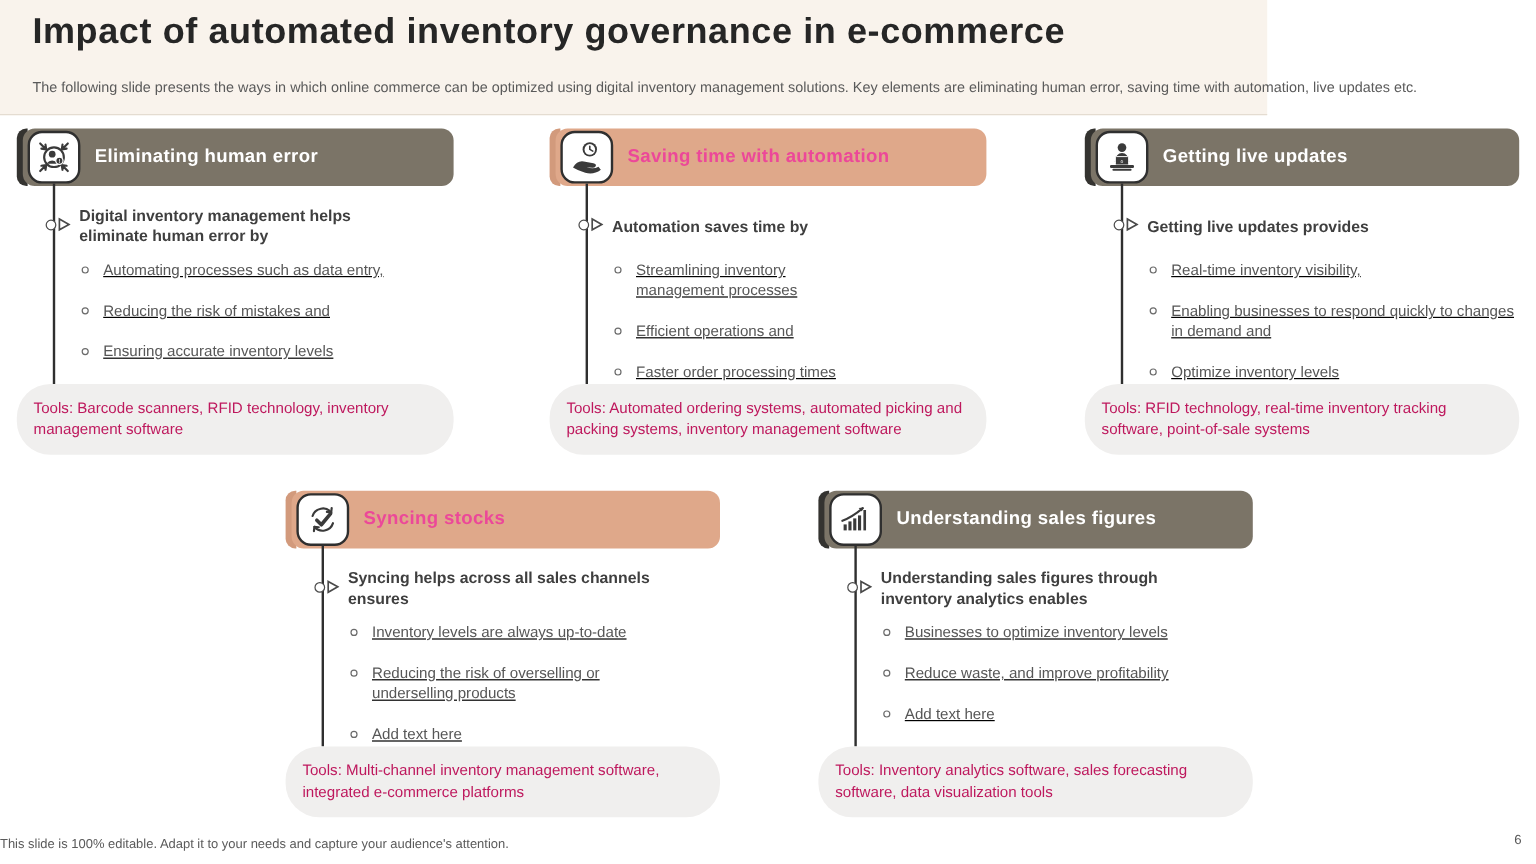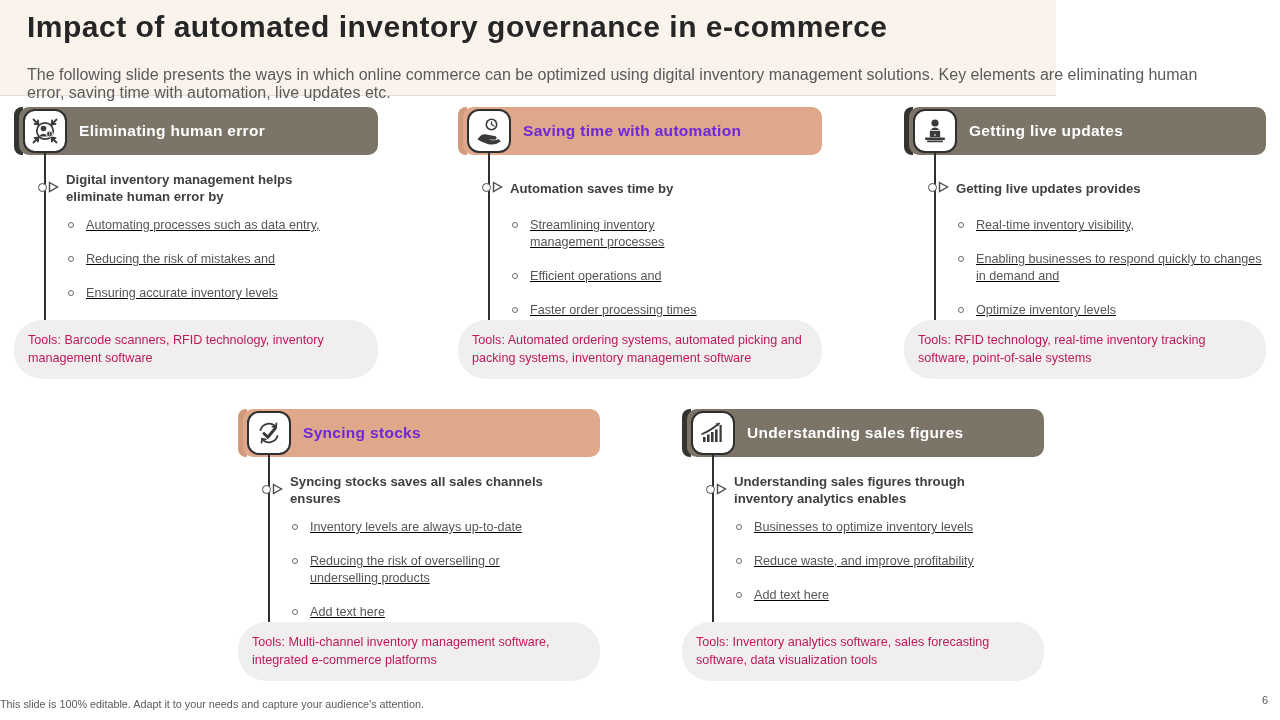--- a/index.html
+++ b/index.html
@@ -6,21 +6,21 @@
   html,body { width:1280px; height:720px; }
   body { font-family:"Liberation Sans", sans-serif; background:#ffffff; }
 
   .slide { position:relative; width:1280px; height:720px; background:#ffffff; overflow:hidden; }
 
   
   .top-band { position:absolute; left:0; top:0; width:1056px; height:96px;
               background:#f9f3ec; border-bottom:1px solid #e4dcd1; }
   .page-title { position:absolute; left:27px; top:10px; font-size:30px; font-weight:800;
                 color:#262626; letter-spacing:0.5px; }
-  .page-subtitle { position:absolute; left:27px; top:66px; width:1180px; font-size:16px;
+  .page-subtitle { position:absolute; left:27px; top:66px; width:1180px; font-size:12px;
                    color:#5a5a5a; }
 
   
   .card { position:absolute; height:272px; }
   .card-1 { left:14px;  top:107px; width:364px; }
   .card-2 { left:458px; top:107px; width:364px; }
   .card-3 { left:904px; top:107px; width:362px; }
   .card-4 { left:238px; top:409px; width:362px; }
   .card-5 { left:682px; top:409px; width:362px; }
 
@@ -31,21 +31,21 @@
   .card--taupe  .header-strip { background:#343330; }
   .card--taupe  .header-band  { background:#7b7467; }
   .card--salmon .header-strip { background:#d29a7c; }
   .card--salmon .header-band  { background:#dfa88a; }
   .icon-box { position:absolute; left:9px; top:2px; width:44px; height:44px; background:#ffffff;
               border:2.5px solid #2f2f2f; border-radius:12px; display:flex;
               align-items:center; justify-content:center; z-index:3; }
   .header-title { position:absolute; left:65px; top:0; height:48px; line-height:48px;
                   font-size:15.5px; font-weight:800; letter-spacing:0.3px; }
   .card--taupe  .header-title { color:#ffffff; }
-  .card--salmon .header-title { color:#6d28d9; }
+  .card--salmon .header-title { color:#ec4899; }
 
   .connector { position:absolute; left:30px; top:46px; width:1.5px; height:167px;
                background:#2f2f2f; z-index:1; }
 
   .marker { position:absolute; left:24px; top:74px; display:flex; align-items:center;
             z-index:2; }
   .marker-circle { width:9px; height:9px; border:1.5px solid #4a4a4a; border-radius:50%;
                    background:#ffffff; }
   .marker-tri { margin-left:1px; display:block; }
 
@@ -230,21 +230,21 @@
         </svg>
       </div>
       <div class="header-title">Syncing stocks</div>
     </div>
     <div class="marker">
       <span class="marker-circle"></span>
       <svg class="marker-tri" width="11" height="12" viewBox="0 0 11 12">
           <path d="M1.5 1.5 L9.5 6 L1.5 10.5 Z" fill="#ffffff" stroke="#4a4a4a" stroke-width="1.4"></path>
         </svg>
     </div>
-    <div class="card-heading">Syncing stocks saves all sales channels ensures</div>
+    <div class="card-heading">Syncing helps across all sales channels ensures</div>
     <ul class="bullets">
       <li>
           <span class="bullet-dot"></span>
           <span>Inventory levels are always up-to-date</span>
         </li>
       <li>
           <span class="bullet-dot"></span>
           <span style="max-width:250px;display:inline-block;">Reducing the risk of overselling or underselling products</span>
         </li>
       <li>

